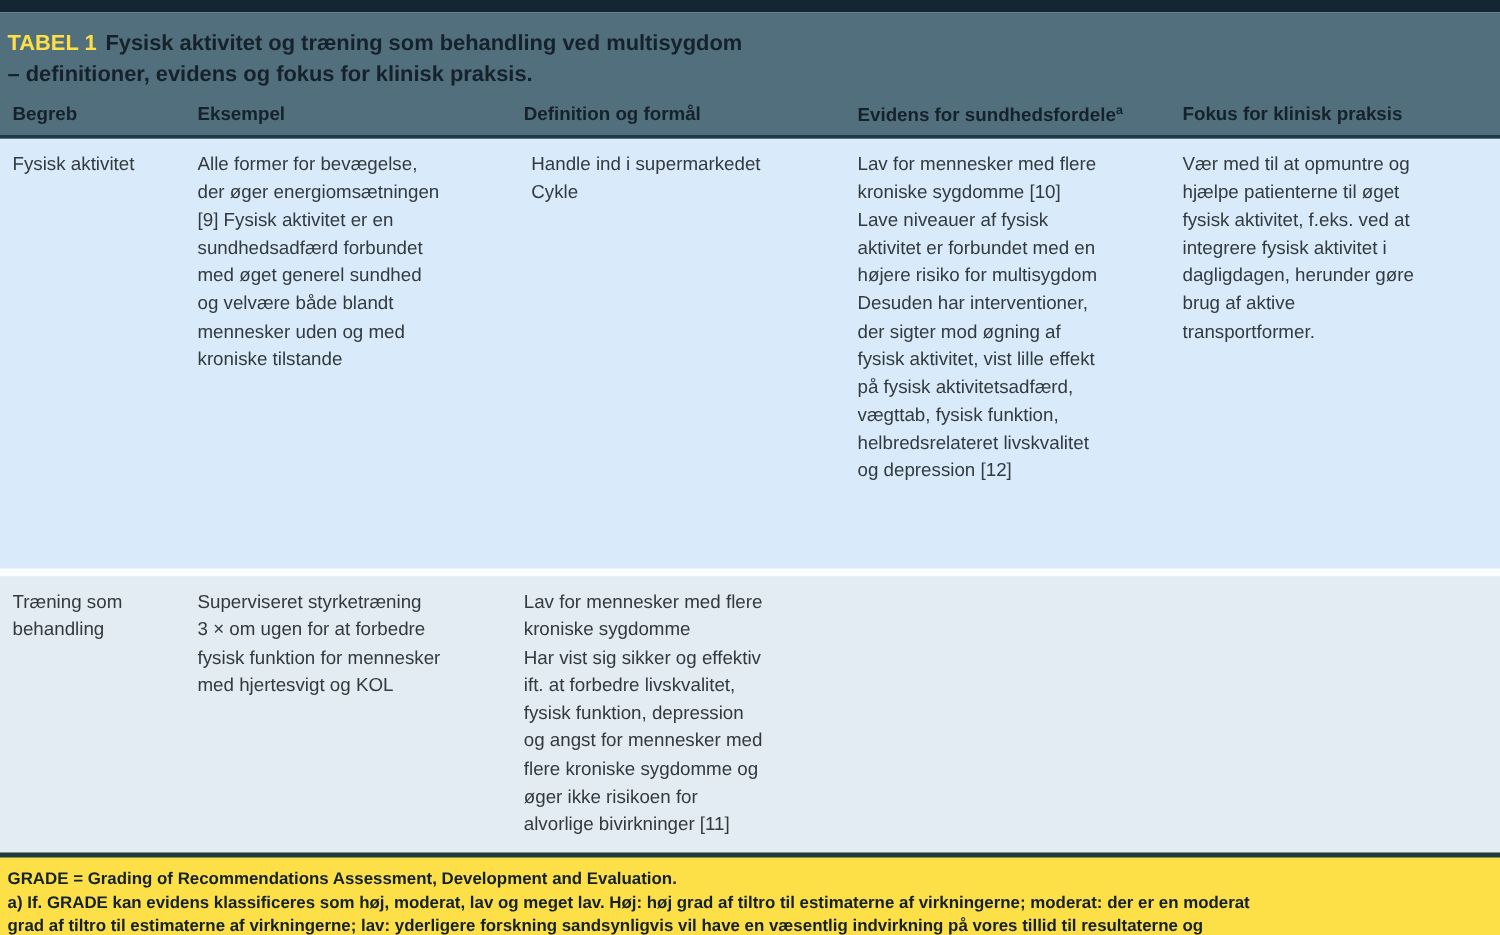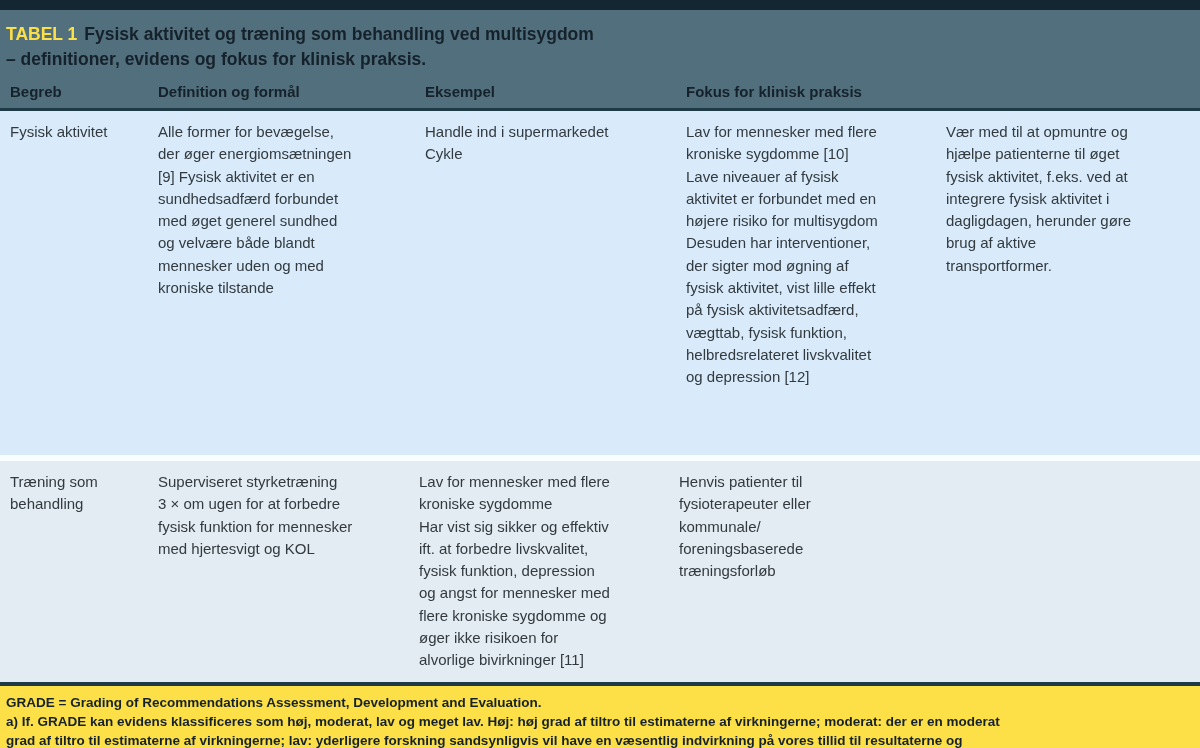--- a/index.html
+++ b/index.html
@@ -63,22 +63,23 @@
 
 <div class="page">
 
   <div class="bar bar-top"></div>
 
   <div class="band-head">
     <div class="title"><span class="tabel-label">TABEL 1</span><span>Fysisk aktivitet og træning som behandling ved multisygdom
 – definitioner, evidens og fokus for klinisk praksis.</span></div>
     <div class="header-row">
       <div class="hcell c1"><span>Begreb</span></div>
+      <div class="hcell c3"><span>Eksempel</span></div>
       <div class="hcell c2"><span>Definition og formål</span></div>
-      <div class="hcell c3"><span>Eksempel</span></div>
+      <div class="hcell c4"><span>Evidens for sundhedsfordele</span><sup>a</sup></div>
       <div class="hcell c5"><span>Fokus for klinisk praksis</span></div>
     </div>
   </div>
 
   <div class="body-row row1">
     <div class="cell c1">Fysisk aktivitet</div>
     <div class="cell c2">Alle former for bevægelse,
 der øger energiomsætningen
 [9] Fysisk aktivitet er en
 sundhedsadfærd forbundet
@@ -120,25 +121,20 @@
 med hjertesvigt og KOL</div>
     <div class="cell c4">Lav for mennesker med flere
 kroniske sygdomme
 Har vist sig sikker og effektiv
 ift. at forbedre livskvalitet,
 fysisk funktion, depression
 og angst for mennesker med
 flere kroniske sygdomme og
 øger ikke risikoen for
 alvorlige bivirkninger [11]</div>
-    <div class="cell c5">Henvis patienter til
-fysioterapeuter eller
-kommunale/
-foreningsbaserede
-træningsforløb</div>
   </div>
 
   <div class="band-foot">
     <div>GRADE = Grading of Recommendations Assessment, Development and Evaluation.</div>
     <div class="foot-note">a) If. GRADE kan evidens klassificeres som høj, moderat, lav og meget lav. Høj: høj grad af tiltro til estimaterne af virkningerne; moderat: der er en moderat
 grad af tiltro til estimaterne af virkningerne; lav: yderligere forskning sandsynligvis vil have en væsentlig indvirkning på vores tillid til resultaterne og
 potentielt kunne ændre estimaterne eller konklusionerne; meget lav: den tilgængelige evidens er af så begrænset mængde, kvalitet eller konsistens, at det
 er vanskeligt at drage pålidelige konklusioner eller give tillidsfulde anbefalinger.</div>
   </div>
 

